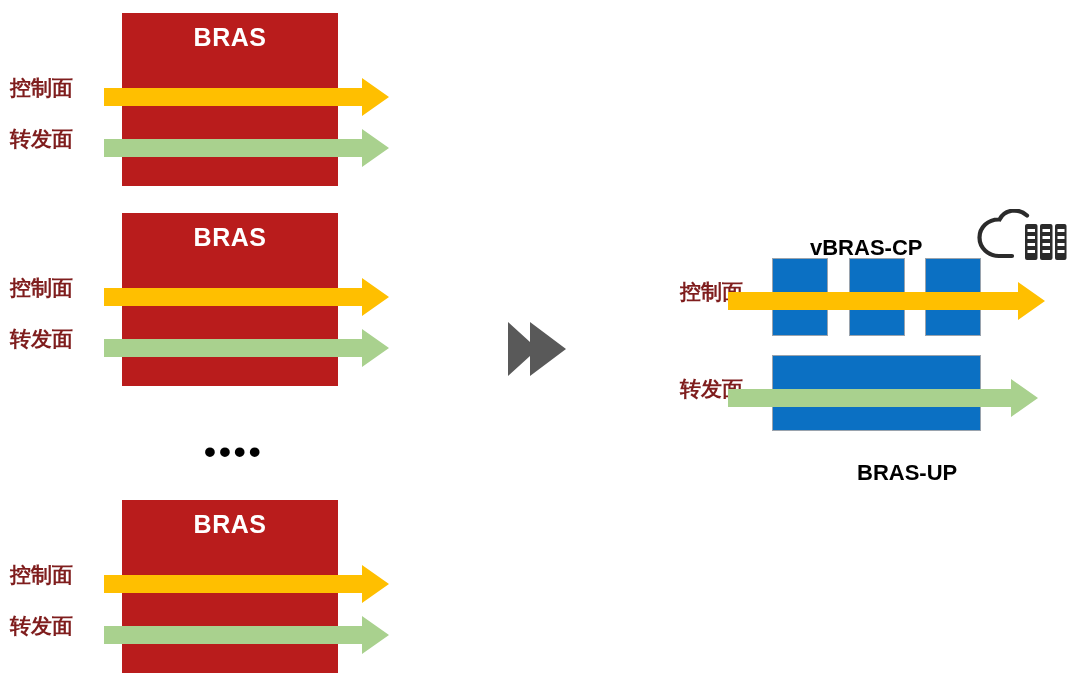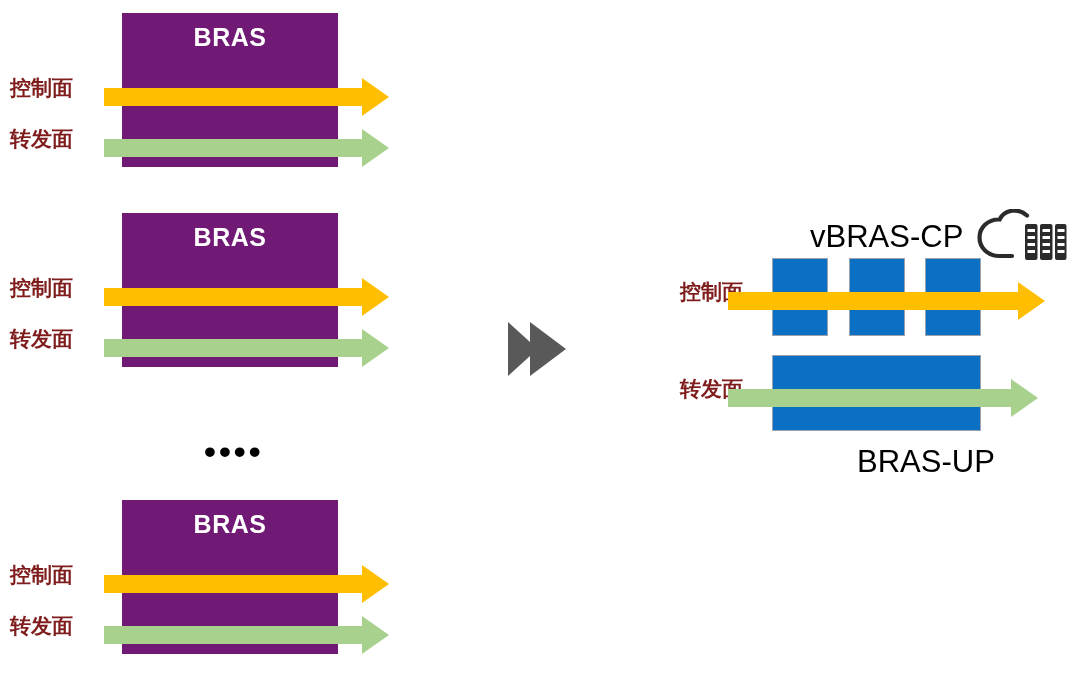--- a/index.html
+++ b/index.html
@@ -24,22 +24,22 @@
   
   .abs { position: absolute; }
 
   .bras-group { position: absolute; left: 0; width: 420px; height: 200px; }
 
   .bras-box {
     position: absolute;
     left: 122px;
     top: 13px;
     width: 216px;
-    height: 154px;
-    background: #701a75;
+    height: 173px;
+    background: #b91c1c;
   }
   .bras-box-label {
     position: absolute;
     left: 0; right: 0;
     top: 10px;
     text-align: center;
     color: #ffffff;
     font-size: 25px;
     font-weight: bold;
     letter-spacing: 0.5px;
@@ -64,24 +64,25 @@
     box-sizing: border-box;
   }
   .up-bar {
     position: absolute;
     background: #0B70C3;
     border: 1px solid #9aa3ad;
     box-sizing: border-box;
   }
   .side-title {
     position: absolute;
-    font-size: 31px;
-    font-weight: normal;
+    font-size: 22px;
+    font-weight: bold;
     color: #000000;
     white-space: nowrap;
+    margin-top: 16px;
   }
   .dots {
     position: absolute;
     font-size: 34px;
     font-weight: bold;
     color: #000000;
     letter-spacing: 3px;
     line-height: 1;
   }
 </style>

